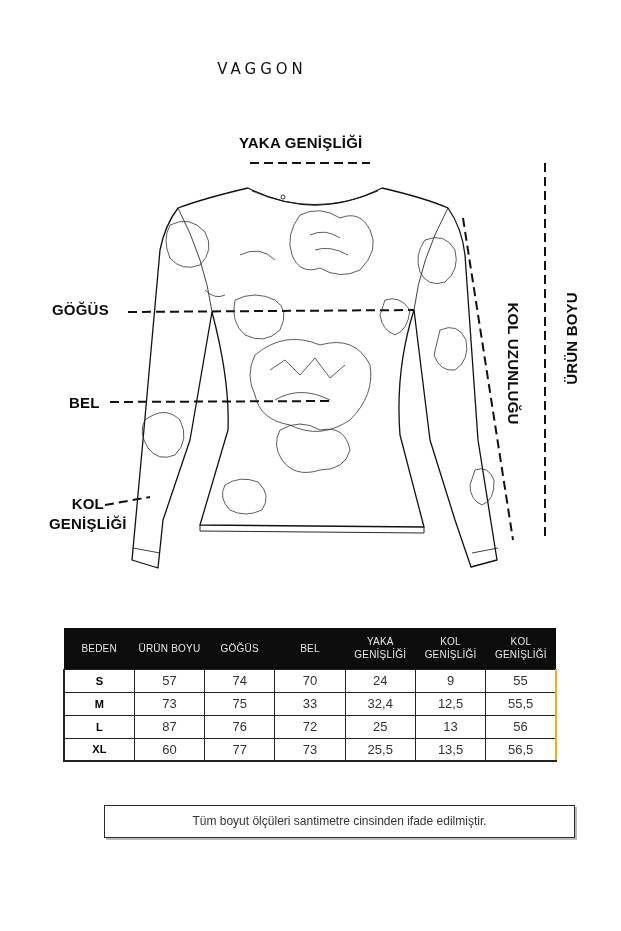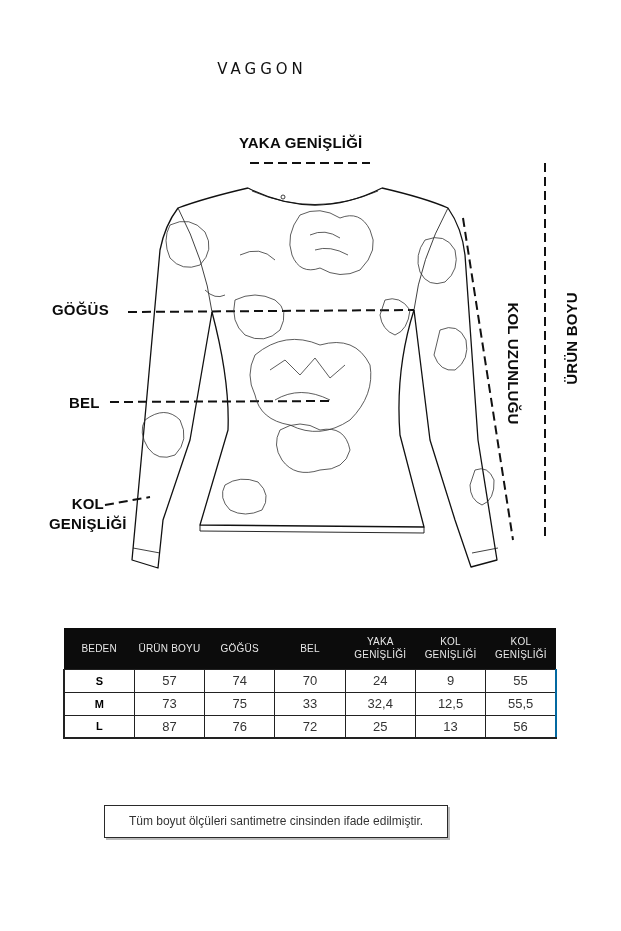--- a/index.html
+++ b/index.html
@@ -40,24 +40,24 @@
     height: 41px; text-align: center; line-height: 13px; padding: 2px 2px;
     letter-spacing: 0.2px;
   }
   .size-table td {
     border: 1.2px solid #222; height: 23px; text-align: center; font-size: 13px;
     color: #333;
   }
   .size-table td.size { font-weight: bold; color: #000; font-size: 11px; }
   .size-table tr:last-child td { border-bottom: 2px solid #222; }
   .size-table td:first-child { border-left: 2px solid #222; }
-  .size-table td:last-child { border-right: 2px solid #0369a1; }
+  .size-table td:last-child { border-right: 2px solid #eab308; }
 
   .note {
-    position: absolute; top: 805px; left: 104px; width: 344px; height: 33px;
+    position: absolute; top: 805px; left: 104px; width: 471px; height: 33px;
     border: 1.6px solid #2a2a2a; text-align: center; line-height: 30px;
     font-size: 12px; color: #333; box-shadow: 2px 2px 0 #bbb;
   }
 </style>
 </head>
 <body>
 
 <div class="brand">VAGGON</div>
 
 <div class="lbl lbl-yaka">YAKA GENİŞLİĞİ</div>
@@ -160,16 +160,25 @@
     </tr>
     <tr>
       <td class="size">L</td>
       <td>87</td>
       <td>76</td>
       <td>72</td>
       <td>25</td>
       <td>13</td>
       <td>56</td>
     </tr>
+    <tr>
+      <td class="size">XL</td>
+      <td>60</td>
+      <td>77</td>
+      <td>73</td>
+      <td>25,5</td>
+      <td>13,5</td>
+      <td>56,5</td>
+    </tr>
   </tbody>
 </table>
 
 <div class="note">Tüm boyut ölçüleri santimetre cinsinden ifade edilmiştir.</div>
 
 </body></html>

